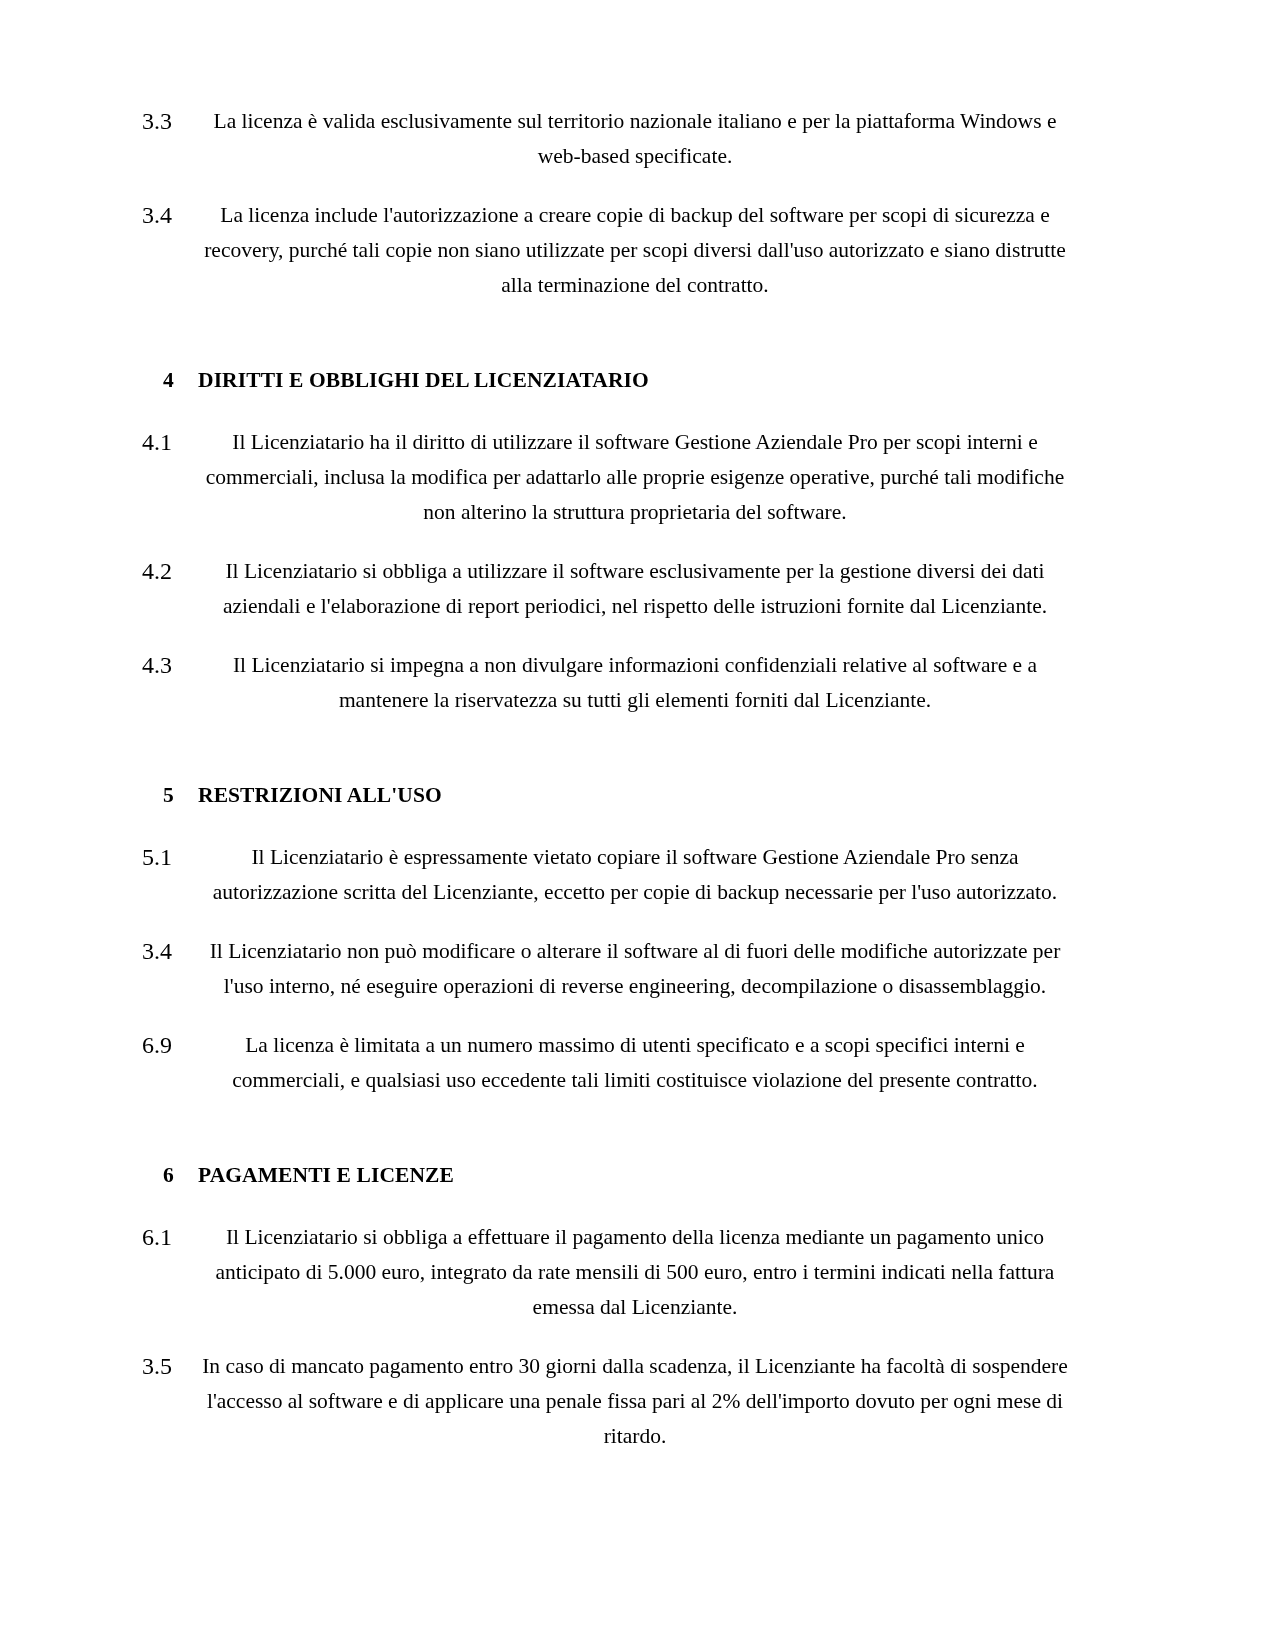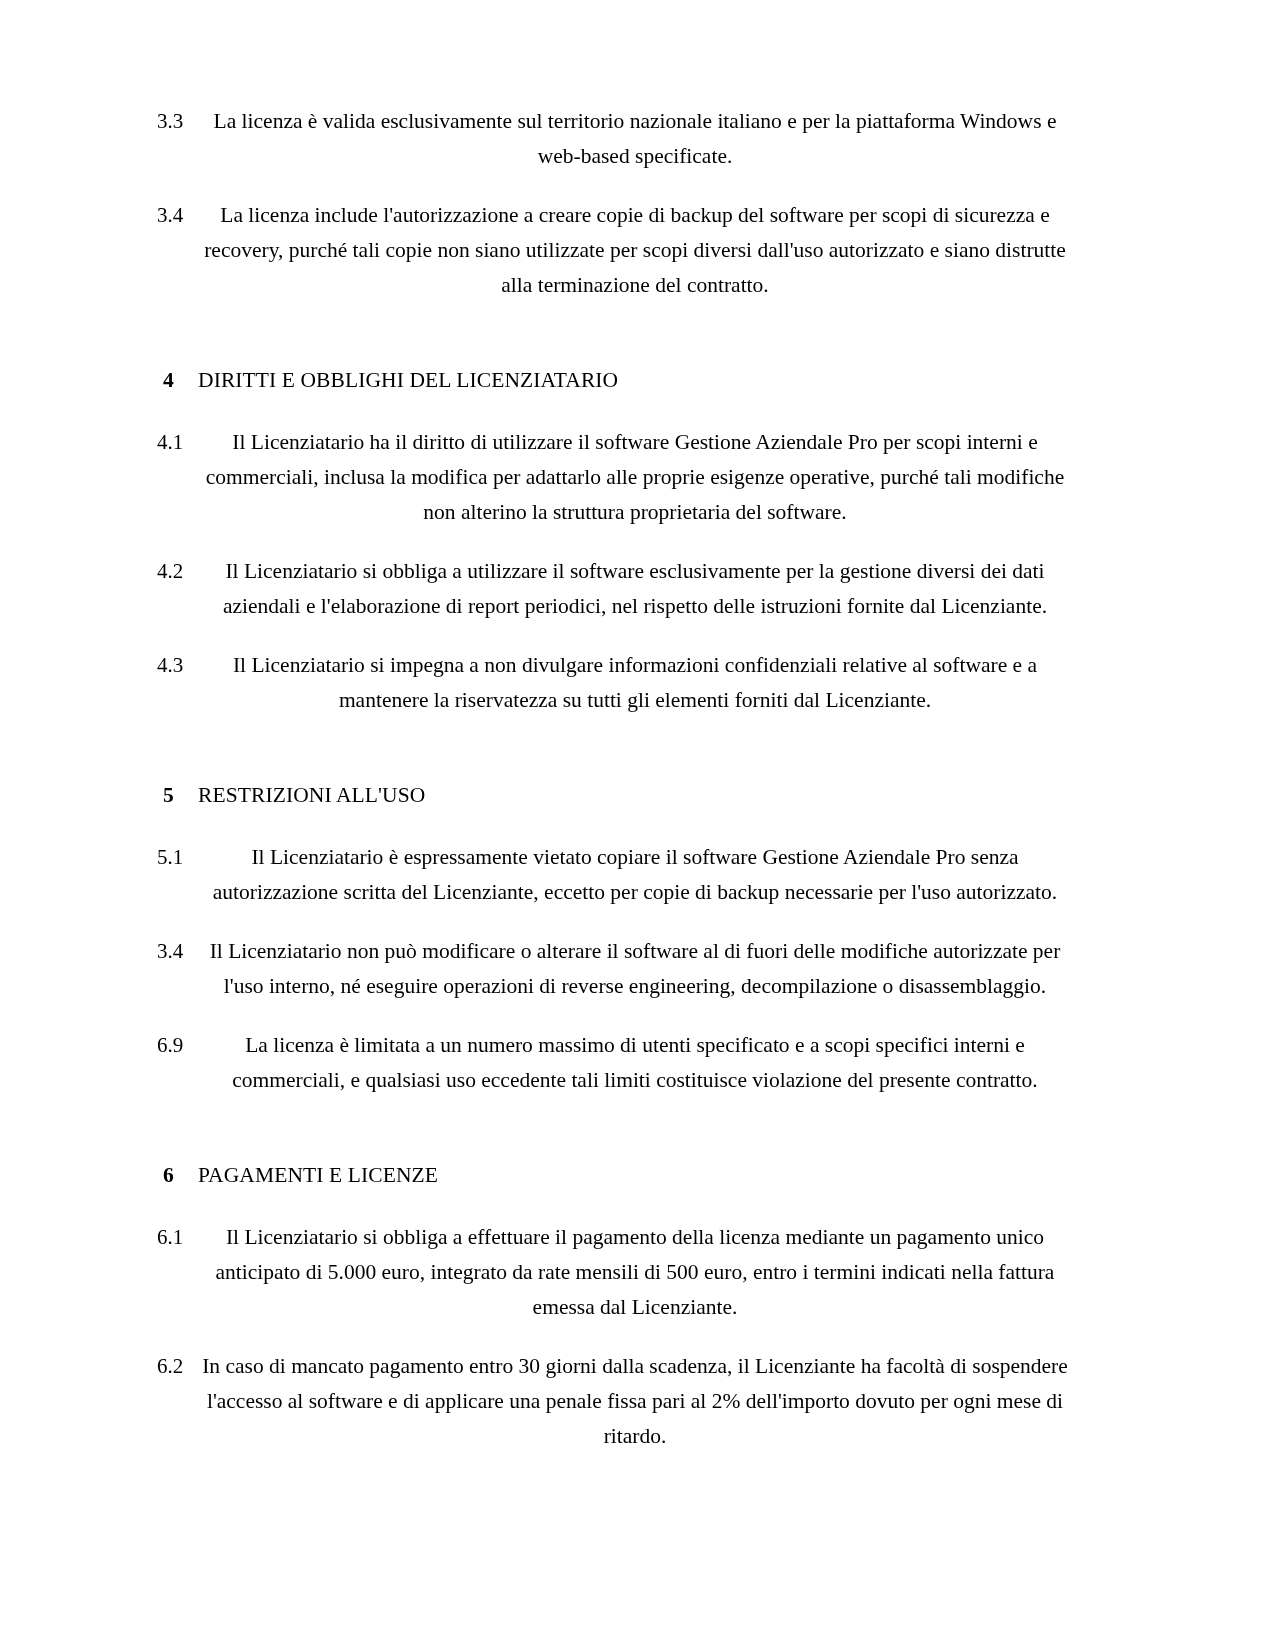--- a/index.html
+++ b/index.html
@@ -28,23 +28,23 @@
 
   
   .clause {
     display: flex;
     align-items: flex-start;
     margin: 0 0 24px 0;
   }
   .clause-num {
     flex: 0 0 56px;
     width: 56px;
-    font-size: 21px;
+    font-size: 24px;
     line-height: 35px;
-    text-align: center;
+    text-align: left;
     white-space: nowrap;
   }
   .clause-text {
     flex: 1 1 auto;
     font-size: 21.5px;
     line-height: 35px;
     text-align: center;
     hyphens: none;
   }
   .clause-text b,
@@ -63,21 +63,21 @@
     flex: 0 0 35px;
     width: 35px;
     font-size: 21.5px;
     line-height: 30px;
     font-weight: bold;
   }
   .heading-text {
     flex: 1 1 auto;
     font-size: 21.5px;
     line-height: 30px;
-    font-weight: normal;
+    font-weight: bold;
     letter-spacing: 0.1px;
   }
 </style>
 </head>
 <body>
 
 <div class="page">
   <div class="doc-body" id="doc-body">
       <div class="clause">
         <div class="clause-num">3.3</div>
@@ -121,17 +121,17 @@
       </div>
       <div class="heading">
         <div class="heading-num">6</div>
         <div class="heading-text">PAGAMENTI E LICENZE</div>
       </div>
       <div class="clause">
         <div class="clause-num">6.1</div>
         <div class="clause-text"><span>Il </span><strong>Licenziatario</strong><span> si obbliga a effettuare il pagamento della licenza mediante un pagamento unico anticipato di 5.000 euro, integrato da rate mensili di 500 euro, entro i termini indicati nella fattura emessa dal </span><strong>Licenziante</strong><span>.</span></div>
       </div>
       <div class="clause">
-        <div class="clause-num">6.2</div>
+        <div class="clause-num">3.5</div>
         <div class="clause-text"><span>In caso di mancato pagamento entro 30 giorni dalla scadenza, il </span><strong>Licenziante</strong><span> ha facoltà di sospendere l'accesso al software e di applicare una penale fissa pari al 2% dell'importo dovuto per ogni mese di ritardo.</span></div>
       </div>
     </div>
 </div>
 
 </body></html>

